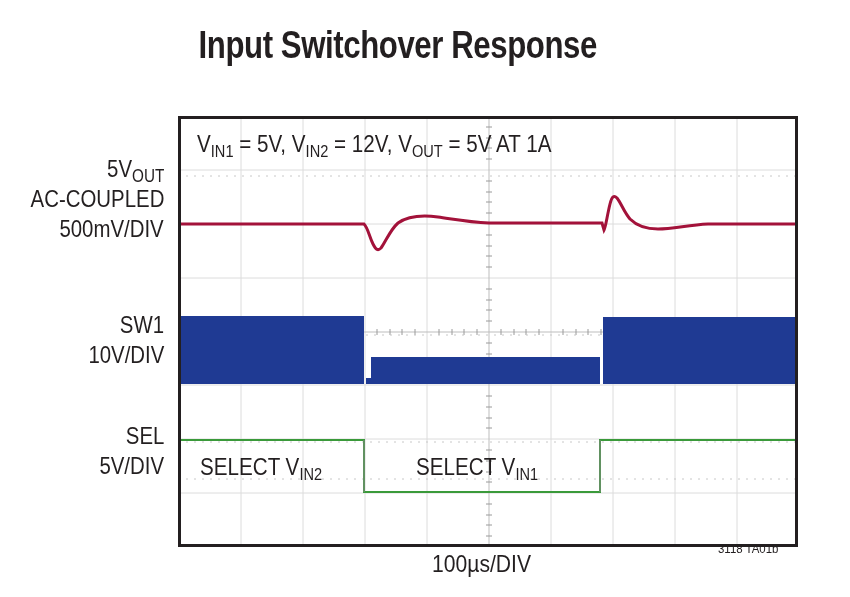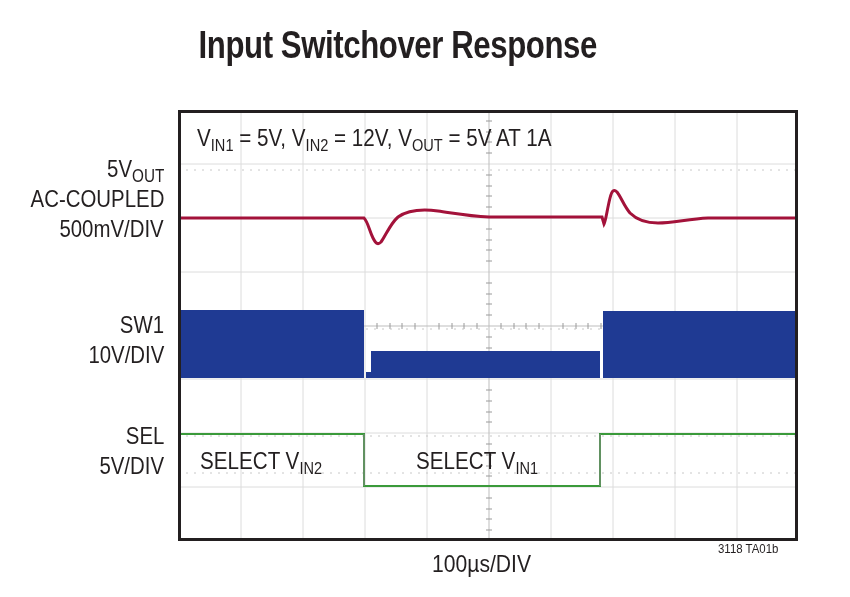--- a/index.html
+++ b/index.html
@@ -4,21 +4,21 @@
 <style>
   html, body { margin:0; padding:0; background:#ffffff; }
   body { width:850px; height:597px; position:relative; overflow:hidden;
          font-family:"Liberation Sans", sans-serif; color:#231f20; }
   .title { position:absolute; left:0; top:24px; width:970px; text-align:center;
            font-family:"Liberation Sans", sans-serif; font-weight:bold; font-size:38px;
            letter-spacing:-0.5px; transform:scaleX(0.82); transform-origin:left top; color:#231f20; }
   .ylab { position:absolute; right:686px; text-align:right; font-size:24px; line-height:30px;
           transform:scaleX(0.85); transform-origin:right top; white-space:nowrap; color:#231f20; }
   .ylab sub { font-size:18px; vertical-align:-5px; }
-  .plot { position:absolute; left:178px; top:110px; width:620px; height:431px; }
+  .plot { position:absolute; left:178px; top:116px; width:620px; height:431px; }
   svg text { font-family:"Liberation Sans", sans-serif; fill:#231f20; }
   .xlab { position:absolute; left:432px; top:550px; font-size:24px; transform:scaleX(0.88);
           transform-origin:left top; white-space:nowrap; }
   .figid { position:absolute; left:718px; top:541px; font-size:13px; transform:scaleX(0.88);
            transform-origin:left top; white-space:nowrap; }
 </style>
 </head>
 <body>
 
 <div class="title">Input Switchover Response</div>

